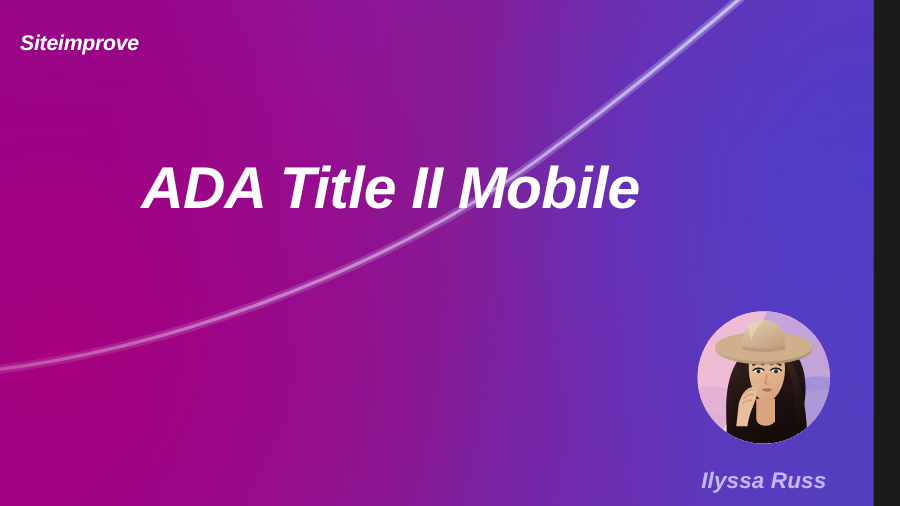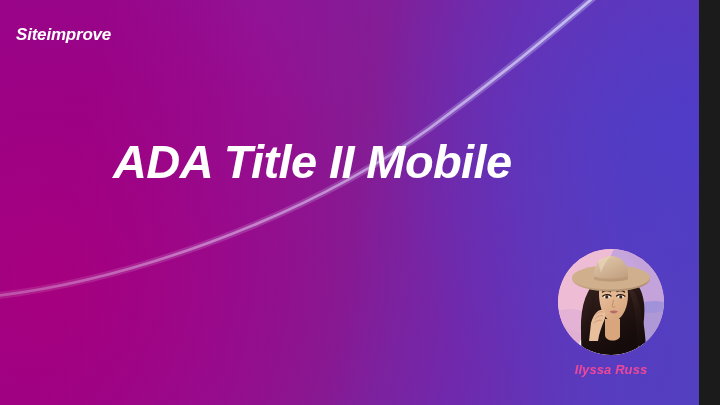--- a/index.html
+++ b/index.html
@@ -71,21 +71,21 @@
     font-weight: bold;
     color: #ffffff;
     letter-spacing: -0.2px;
     line-height: 1;
   }
 
   
   .title {
     position: absolute;
     left: 113px;
-    top: 100px;
+    top: 88px;
     width: 540px;
     color: #ffffff;
     font-size: 47px;
     font-weight: bold;
     line-height: 62px;
     letter-spacing: -0.6px;
   }
   .title .ln { display: block; white-space: nowrap; }
 
   
@@ -105,24 +105,24 @@
     overflow: hidden;
     background: radial-gradient(circle at 38% 34%,
         #efb9d2 0%,
         #e2a7cd 28%,
         #c39ad9 58%,
         #9f8cd8 82%,
         #8f87d6 100%);
   }
   .avatar svg { position: absolute; inset: 0; display: block; }
   .speaker-name {
-    margin-top: 8px;
-    font-size: 13px;
+    margin-top: 20px;
+    font-size: 18px;
     font-weight: bold;
-    color: #ec4899;
+    color: #c4b5fd;
     letter-spacing: 0.1px;
     line-height: 1;
   }
 </style>
 </head>
 <body>
 
 <div id="slide">
 
   <div class="bg-base"></div>

